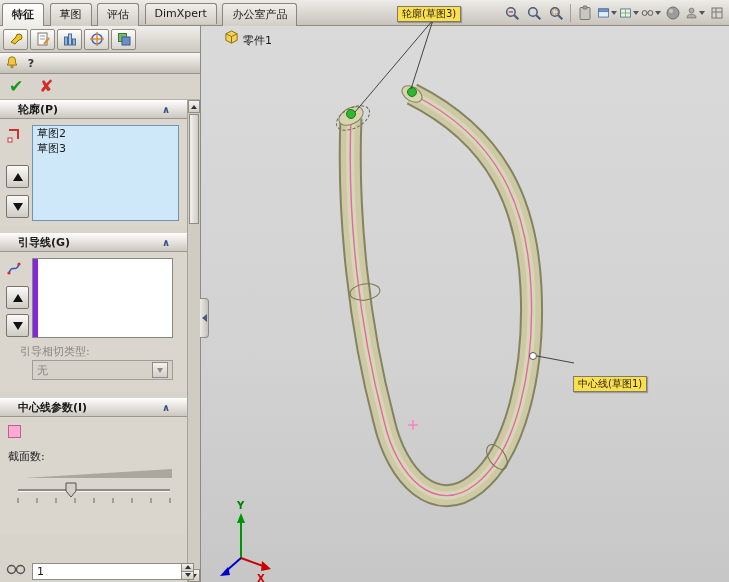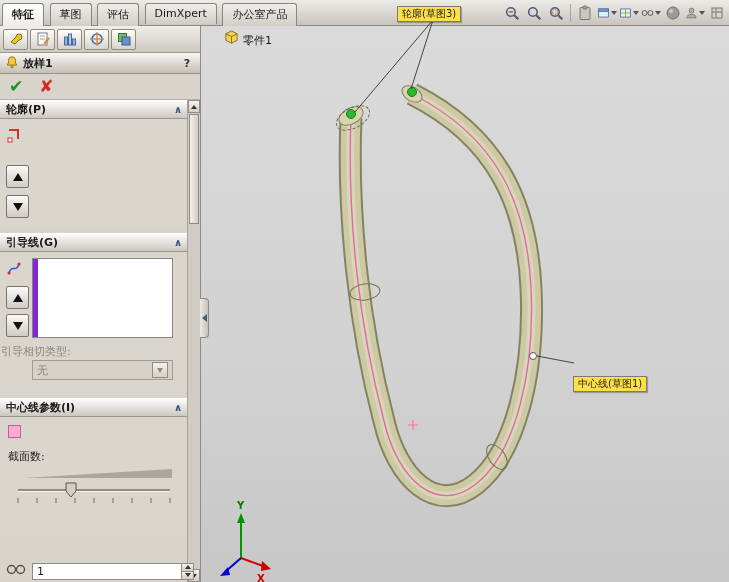--- a/index.html
+++ b/index.html
@@ -22,38 +22,38 @@
   .pm-tab{width:25px;height:21px;border:1px solid #8f8c85;border-radius:2px;background:linear-gradient(#fdfdfb,#d8d4cc);display:flex;align-items:center;justify-content:center;cursor:pointer}
   .pm-title{height:21px;background:linear-gradient(#f8f7f4,#c4c0b7);border-bottom:1px solid #96938b;display:flex;align-items:center;gap:4px;padding:0 5px;font-weight:bold}
   .pm-title .t{flex:1}
   .help-btn{width:16px;text-align:center;font-weight:bold;color:#333;cursor:pointer}
   .okrow{height:26px;display:flex;align-items:center;gap:16px;padding:0 9px;border-bottom:1px solid #b5b1a9}
   .ok{color:#189718;font-size:17px;font-weight:bold;cursor:pointer;line-height:1}
   .cancel{color:#d42a2a;font-size:17px;font-weight:bold;cursor:pointer;line-height:1}
 
   .pm-body{position:relative;height:482px}
   .pm-scroll{position:absolute;left:0;top:0;width:188px;height:100%;overflow:hidden}
-  .grp{height:19px;background:linear-gradient(#fcfbfa,#ccc8c0);border-top:1px solid #fff;border-bottom:1px solid #9b978f;display:flex;align-items:center;padding:0 6px;font-weight:bold;cursor:pointer}
+  .grp{height:19px;background:linear-gradient(#fcfbfa,#ccc8c0);border-top:1px solid #fff;border-bottom:1px solid #9b978f;display:flex;align-items:center;padding:0 18px;font-weight:bold;cursor:pointer}
   .grp .gl{flex:1}
   .chev{font-size:10px;color:#3a4f86;line-height:1}
   .mt{margin-top:6px}
   .grp-body{position:relative;background:#dad6ce}
 
   .profiles-body{height:108px}
   .sel-icon{position:absolute;left:6px;top:8px}
   .listbox{position:absolute;left:32px;top:6px;width:147px;height:96px;background:#cfe8f9;border:1px solid #6f94b4;overflow:hidden}
   .listbox .item{padding:0 4px;height:15px;line-height:15px;cursor:pointer}
   .arrow-btn{position:absolute;left:6px;width:23px;height:23px;border:1px solid #77746d;border-radius:2px;background:linear-gradient(#fbfaf8,#cfccc4);display:flex;align-items:center;justify-content:center;cursor:pointer}
   .tri-up{width:0;height:0;border-left:5px solid transparent;border-right:5px solid transparent;border-bottom:8px solid #111}
   .tri-down{width:0;height:0;border-left:5px solid transparent;border-right:5px solid transparent;border-top:8px solid #111}
 
   .guide-body{height:140px}
   .guide-list{position:absolute;left:32px;top:6px;width:141px;height:80px;background:#fff;border:1px solid #8a8780;display:flex}
   .purple-strip{width:5px;height:100%;background:#8426d9}
-  .tangency-label{position:absolute;left:1px;top:92px;color:#8a8780}
+  .tangency-label{position:absolute;left:20px;top:92px;color:#8a8780}
   .combo{position:absolute;left:32px;top:108px;width:141px;height:20px;background:#d6d2ca;border:1px solid #a09d95;display:flex;align-items:center;padding:0 4px;color:#8a8780}
   .combo-btn{margin-left:auto;width:16px;height:16px;background:linear-gradient(#f2f1ee,#d2cec6);border:1px solid #8f8c84;display:flex;align-items:center;justify-content:center;cursor:pointer}
   .combo-btn .tri-down{border-left-width:3px;border-right-width:3px;border-top:5px solid #8a8780}
 
   .center-body{height:118px}
   .cl-icon{position:absolute;left:8px;top:8px;width:13px;height:13px;background:#ffaad4;border:1px solid #c06090}
   .cl-field{position:absolute;left:28px;top:5px;width:150px;height:19px;background:#fff;border:1px solid #7a9ab8;padding:1px 4px;line-height:15px}
   .sections-label{position:absolute;left:8px;top:32px}
   .wedge{position:absolute;left:24px;top:52px;width:0;height:0;border-bottom:9px solid #aba79e;border-left:148px solid transparent}
   .slider{position:absolute;left:14px;top:64px}
@@ -203,21 +203,20 @@
       </span>
     </div>
 
     <div class="pm-title">
       <span>
         <svg width="14" height="14" viewBox="0 0 16 16">
             <path d="M8 2 a4 4 0 0 1 4 4 v3 l1.5 2.5 h-11 L4 9 v-3 a4 4 0 0 1 4 -4 z" fill="#f3c73f" stroke="#8a6d00"></path>
             <circle cx="8" cy="13.4" r="1.3" fill="#f3c73f" stroke="#8a6d00"></circle>
           </svg>
       </span>
-      <span class="t">放样1</span>
       <span class="help-btn">?</span>
     </div>
 
     <div class="okrow">
       <span class="ok">✔</span>
       <span class="cancel">✘</span>
     </div>
 
     <div class="pm-body">
       <div class="pm-scroll">
@@ -226,20 +225,24 @@
           <span class="gl">轮廓(P)</span>
           <span class="chev">∧</span>
         </div>
         <div class="grp-body profiles-body">
           <span class="sel-icon">
             <svg width="16" height="16" viewBox="0 0 16 16">
                 <path d="M3 3 h9 v9" fill="none" stroke="#d03030" stroke-width="2"></path>
                 <rect x="2" y="11" width="4" height="4" fill="#fff" stroke="#d03030"></rect>
               </svg>
           </span>
+          <div class="listbox">
+            <div class="item">草图2</div>
+            <div class="item">草图3</div>
+          </div>
           <div class="arrow-btn" style="top:46px">
               <span class="tri-up"></span>
             </div>
           <div class="arrow-btn" style="top:76px">
               <span class="tri-down"></span>
             </div>
         </div>
 
 
         <div class="grp mt">

